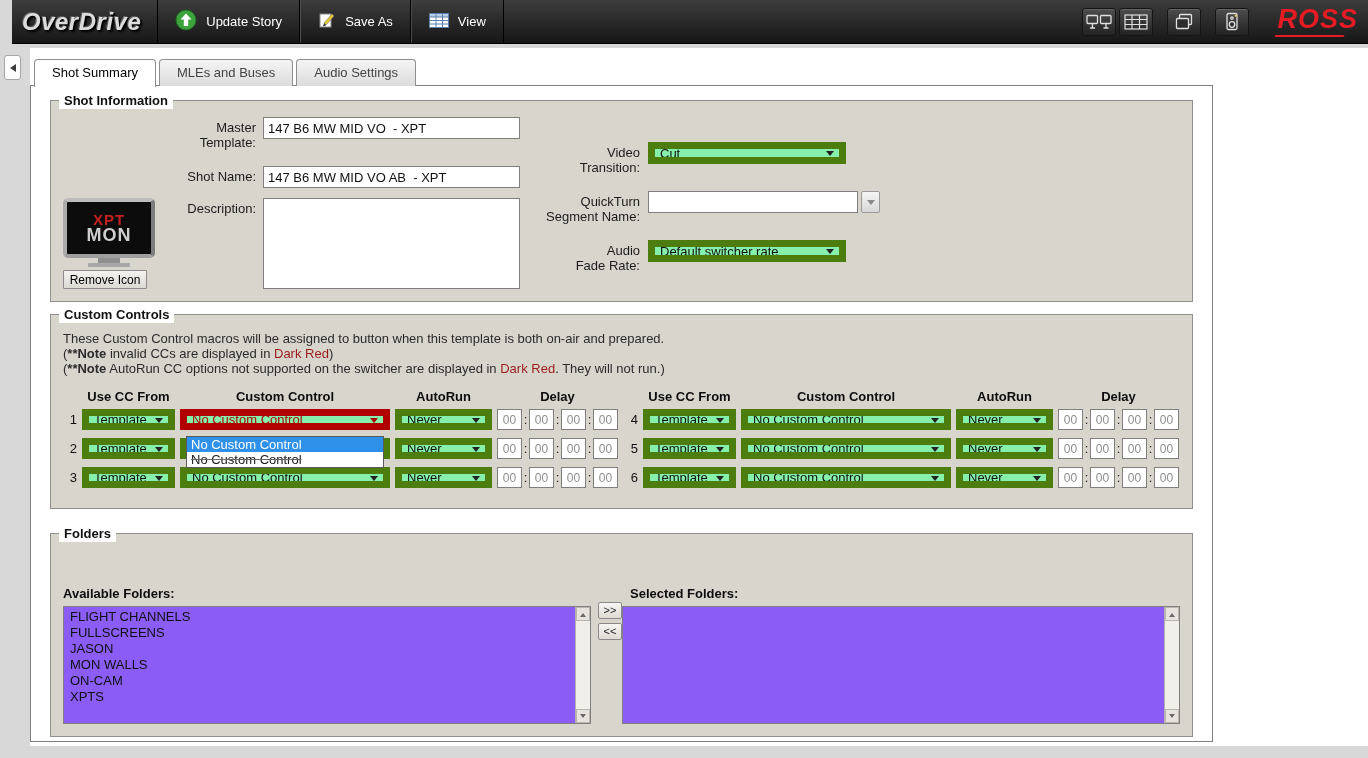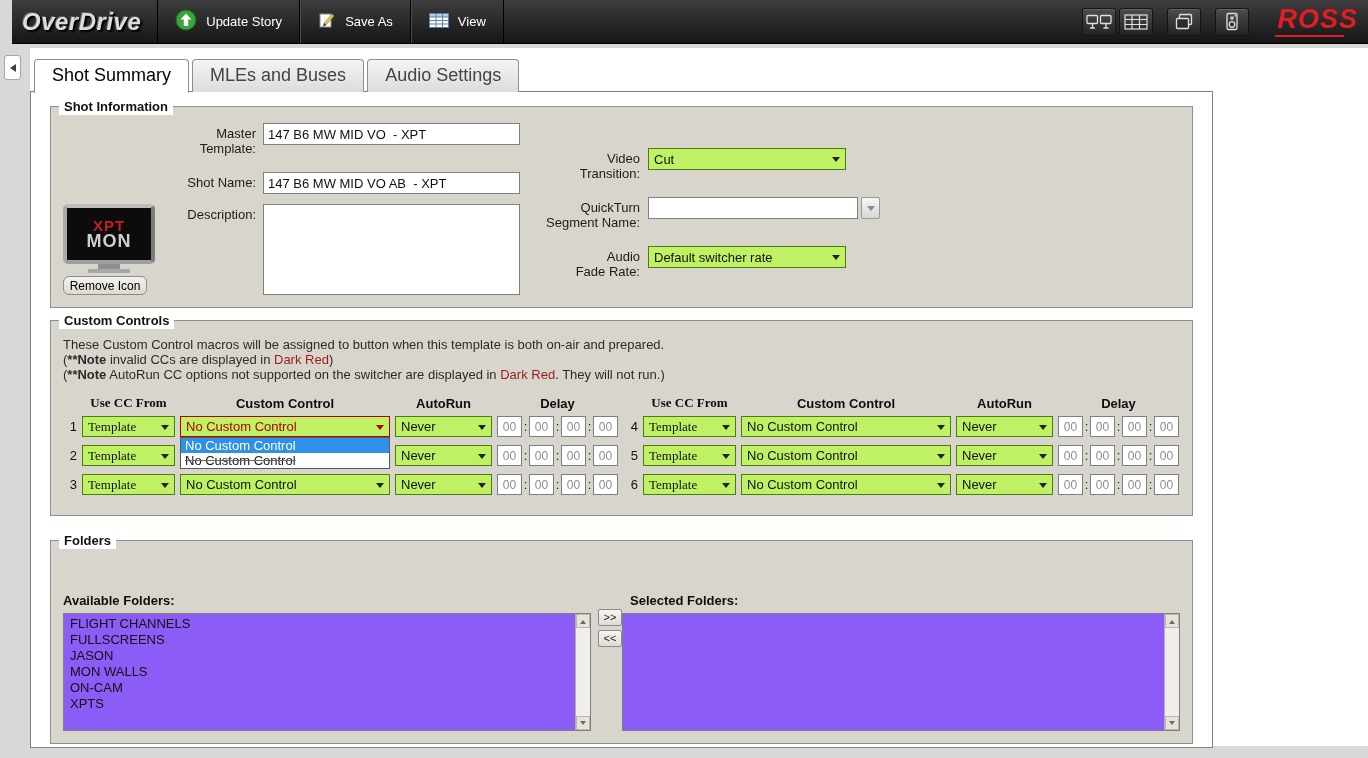--- a/index.html
+++ b/index.html
@@ -59,21 +59,21 @@
     display:flex; align-items:center; justify-content:center;
   }
   .tri-left { width:0; height:0; border:4px solid transparent; border-right:6px solid #3d3d3d; margin-left:-4px; }
 
   
   .content-bg { position:absolute; left:30px; top:48px; right:0; bottom:12px; background:#fff; }
 
   .tabs { display:flex; gap:3px; padding:11px 0 0 4px; position:relative; z-index:2; }
   .tab {
     border:1px solid #8e8e8e; border-bottom:none; border-radius:4px 4px 0 0;
-    padding:5px 17px 6px; font-size:18px; color:#444;
+    padding:5px 17px 6px; font-size:13px; color:#444;
     background:linear-gradient(#f4f4f4,#dcdcdc);
   }
   .tab.active { background:#fff; color:#000; margin-bottom:-1px; padding-bottom:7px; position:relative; z-index:3; }
 
   .main-panel {
     position:relative; margin-left:0; width:1183px; height:657px;
     border:1px solid #7f7f7f; background:#fff; margin-top:-1px;
     padding:14px 19px;
   }
 
@@ -96,42 +96,42 @@
     height:60px; background:#0c0c0c;
     border:4px solid; border-color:#bdbdbd #7d7d7d #9e9e9e #ababab; border-radius:5px;
     display:flex; flex-direction:column; align-items:center; justify-content:center;
   }
   .mon-xpt { color:#c42020; font-weight:bold; font-size:15px; line-height:14px; letter-spacing:1px; }
   .mon-mon { color:#cfcfcf; font-weight:bold; font-size:18px; line-height:17px; letter-spacing:1px; }
   .mon-stand { width:22px; height:5px; background:#8f8f8f; margin:0 auto; }
   .mon-base { width:42px; height:4px; background:#a8a8a8; margin:0 auto; border-radius:1px; }
   .btn-remove {
     margin-top:3px; width:84px; height:19px; font-size:12px; font-family:inherit;
-    background:linear-gradient(#f4f3f0,#dcd9d2); border:1px solid #8c8c8c; border-radius:6px; padding:0;
+    background:linear-gradient(#f4f3f0,#dcd9d2); border:1px solid #8c8c8c; border-radius:1px; padding:0;
   }
   .frow { display:flex; align-items:flex-start; }
   .flabel { width:90px; flex:none; text-align:right; margin-right:7px; line-height:15px; padding-top:3px; color:#1c1c1c; }
   .flabel2 { width:118px; flex:none; text-align:right; margin-right:8px; line-height:15px; padding-top:3px; color:#1c1c1c; }
   .txt {
     height:22px; border:1px solid #7f7f7f; background:#fff; font-family:inherit; font-size:13px;
     padding:0 4px; color:#111;
   }
   .w257 { width:257px; }
   .ta {
     width:257px; height:91px; border:1px solid #7f7f7f; background:#fff; resize:none;
     font-family:inherit; font-size:13px; padding:2px 4px;
   }
   .si-form-left .frow.mb16 { margin-bottom:16px; }
   .si-form-left .frow.mb10 { margin-bottom:10px; }
   .si-form-right { margin-left:2px; }
   .si-form-right .frow { margin-bottom:16px; }
 
   
   .combo {
-    position:relative; height:22px; background:#bef264; border:1px solid #4d7c0f;
+    position:relative; height:22px; background:#86efac; border:7px solid #4d7c0f;
     display:flex; align-items:center; padding:0 18px 0 5px; color:#111; font-size:13px;
     white-space:nowrap; overflow:hidden;
   }
   .combo .arr {
     position:absolute; right:5px; top:50%; margin-top:-2px; width:0; height:0;
     border-left:4px solid transparent; border-right:4px solid transparent; border-top:5px solid #222;
   }
   .w198 { width:198px; }
   .qt-wrap { display:flex; align-items:flex-start; }
   .txt.w210 { width:210px; }
@@ -144,21 +144,21 @@
 
   
   .cc-intro, .cc-note { font-size:13px; color:#2b2b2b; line-height:15px; }
   .cc-note .b { font-weight:bold; }
   .cc-note .red { color:var(--dark-red, #9b1b1b); }
   .cc-header { display:flex; margin:13px 0 5px 0; }
   .cc-half { display:flex; align-items:center; gap:5px; }
   .cc-half.rhalf { margin-left:6px; }
   .rn { width:14px; flex:none; text-align:right; color:#111; }
   .hc { text-align:center; font-weight:bold; font-size:13px; color:#0d0d0d; }
-  .w-usecc { width:93px; flex:none;font-family:Liberation Serif, serif; }
+  .w-usecc { width:93px; flex:none; }
   .w-cc { width:210px; flex:none; }
   .w-ar { width:97px; flex:none; }
   .w-delay { width:121px; flex:none; }
   .cc-line { display:flex; margin-bottom:8px; }
   .cc-line .combo { height:21px; }
   .dgroup { display:flex; align-items:center; width:121px; flex:none; }
   .delay {
     width:25px; height:21px; border:1px solid #7f7f7f; background:#fff; padding:0;
     text-align:center; font-size:12px; color:#8d8d8d; font-family:inherit;
   }

